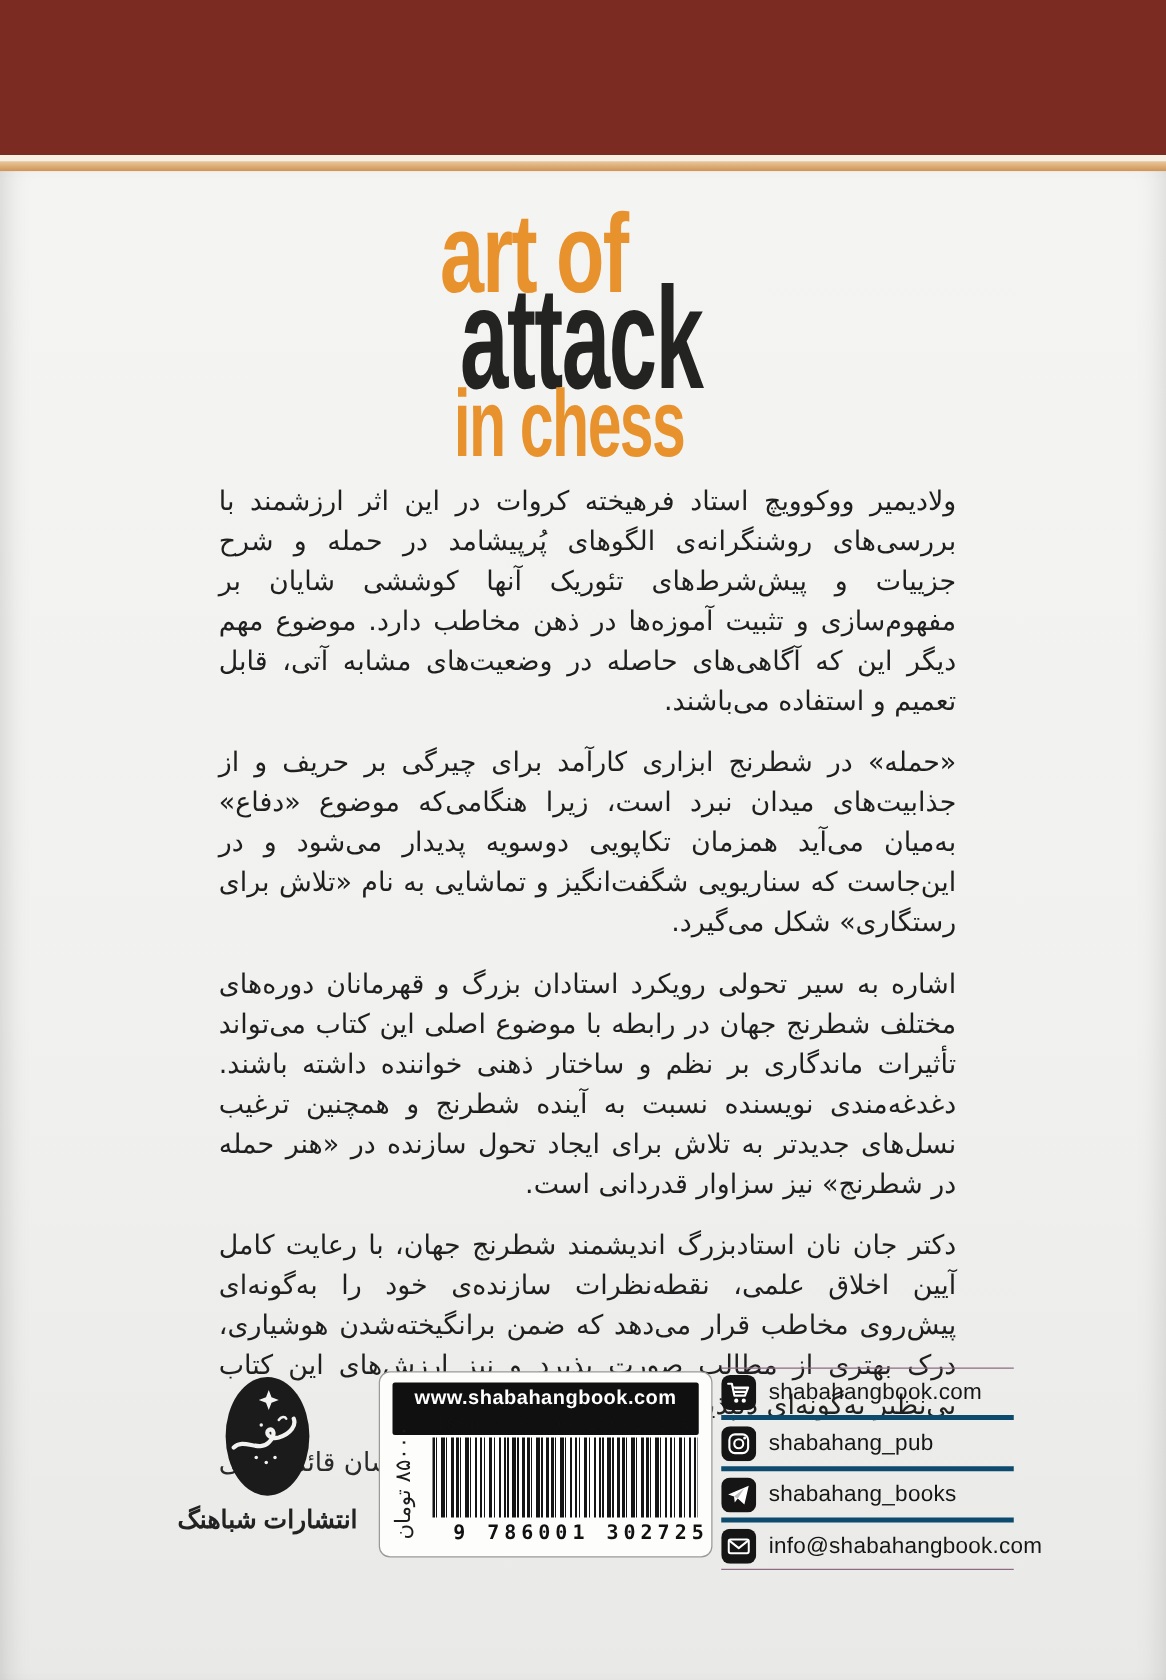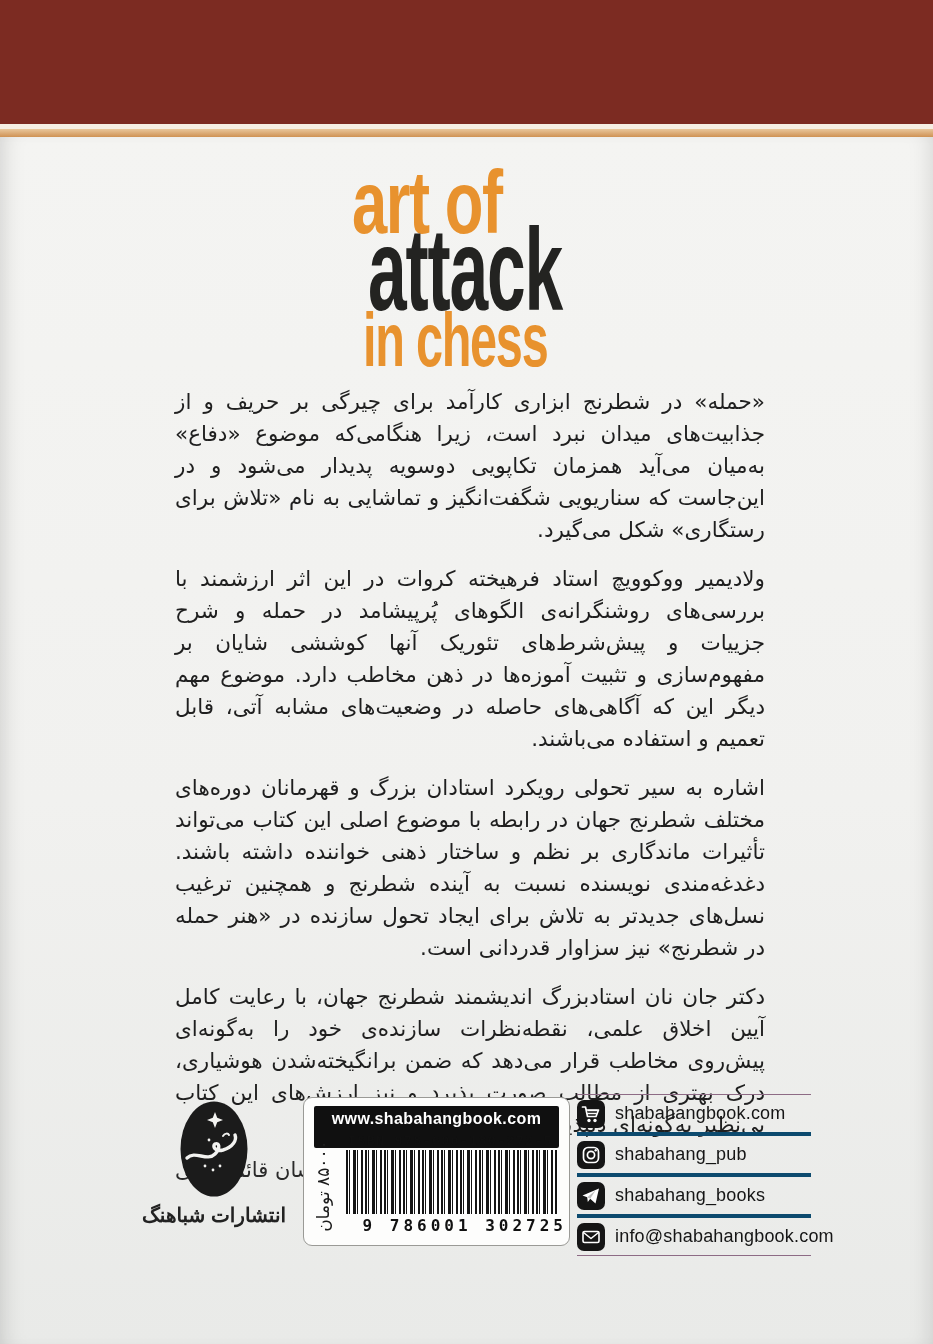--- a/index.html
+++ b/index.html
@@ -72,22 +72,22 @@
 
 <div class="cover"></div>
 
 <div class="title-block">
   <div class="tline t1">art of</div>
   <div class="tline t2">attack</div>
   <div class="tline t3">in chess</div>
 </div>
 
 <div class="text-block">
+  <p class="para">ولادیمیر ووکوویچ استاد فرهیخته کروات در این اثر ارزشمند با بررسی‌های روشنگرانه‌ی الگوهای پُرپیشامد در حمله و شرح جزییات و پیش‌شرط‌های تئوریک آنها کوششی شایان بر مفهوم‌سازی و تثبیت آموزه‌ها در ذهن مخاطب دارد. موضوع مهم دیگر این که آگاهی‌های حاصله در وضعیت‌های مشابه آتی، قابل تعمیم و استفاده می‌باشند.</p>
   <p class="para">«حمله» در شطرنج ابزاری کارآمد برای چیرگی بر حریف و از جذابیت‌های میدان نبرد است، زیرا هنگامی‌که موضوع «دفاع» به‌میان می‌آید همزمان تکاپویی دوسویه پدیدار می‌شود و در این‌جاست که سناریویی شگفت‌انگیز و تماشایی به نام «تلاش برای رستگاری» شکل می‌گیرد.</p>
-  <p class="para">ولادیمیر ووکوویچ استاد فرهیخته کروات در این اثر ارزشمند با بررسی‌های روشنگرانه‌ی الگوهای پُرپیشامد در حمله و شرح جزییات و پیش‌شرط‌های تئوریک آنها کوششی شایان بر مفهوم‌سازی و تثبیت آموزه‌ها در ذهن مخاطب دارد. موضوع مهم دیگر این که آگاهی‌های حاصله در وضعیت‌های مشابه آتی، قابل تعمیم و استفاده می‌باشند.</p>
   <p class="para">اشاره به سیر تحولی رویکرد استادان بزرگ و قهرمانان دوره‌های مختلف شطرنج جهان در رابطه با موضوع اصلی این کتاب می‌تواند تأثیرات ماندگاری بر نظم و ساختار ذهنی خواننده داشته باشند. دغدغه‌مندی نویسنده نسبت به آینده شطرنج و همچنین ترغیب نسل‌های جدیدتر به تلاش برای ایجاد تحول سازنده در «هنر حمله در شطرنج» نیز سزاوار قدردانی است.</p>
   <p class="para">دکتر جان نان استادبزرگ اندیشمند شطرنج جهان، با رعایت کامل آیین اخلاق علمی، نقطه‌نظرات سازنده‌ی خود را به‌گونه‌ای پیش‌روی مخاطب قرار می‌دهد که ضمن برانگیخته‌شدن هوشیاری، درک بهتری از مطالب صورت پذیرد و نیز ارزش‌های این کتاب بی‌نظیر به‌گونه‌ای دلپذیر پاس داشته شود.</p>
   <div class="signature">احسان قائم‌مقامی</div>
 </div>
 
 <svg class="logo" viewBox="0 0 70 98">
   <ellipse cx="35" cy="49" rx="33.5" ry="47.5" fill="#1b1b1b"></ellipse>
   <g>
     <path d="M36 12 l2.2 5.8 5.8 2.2 -5.8 2.2 -2.2 5.8 -2.2 -5.8 -5.8 -2.2 5.8 -2.2 z" fill="#f4f4f2"></path>
   </g>

